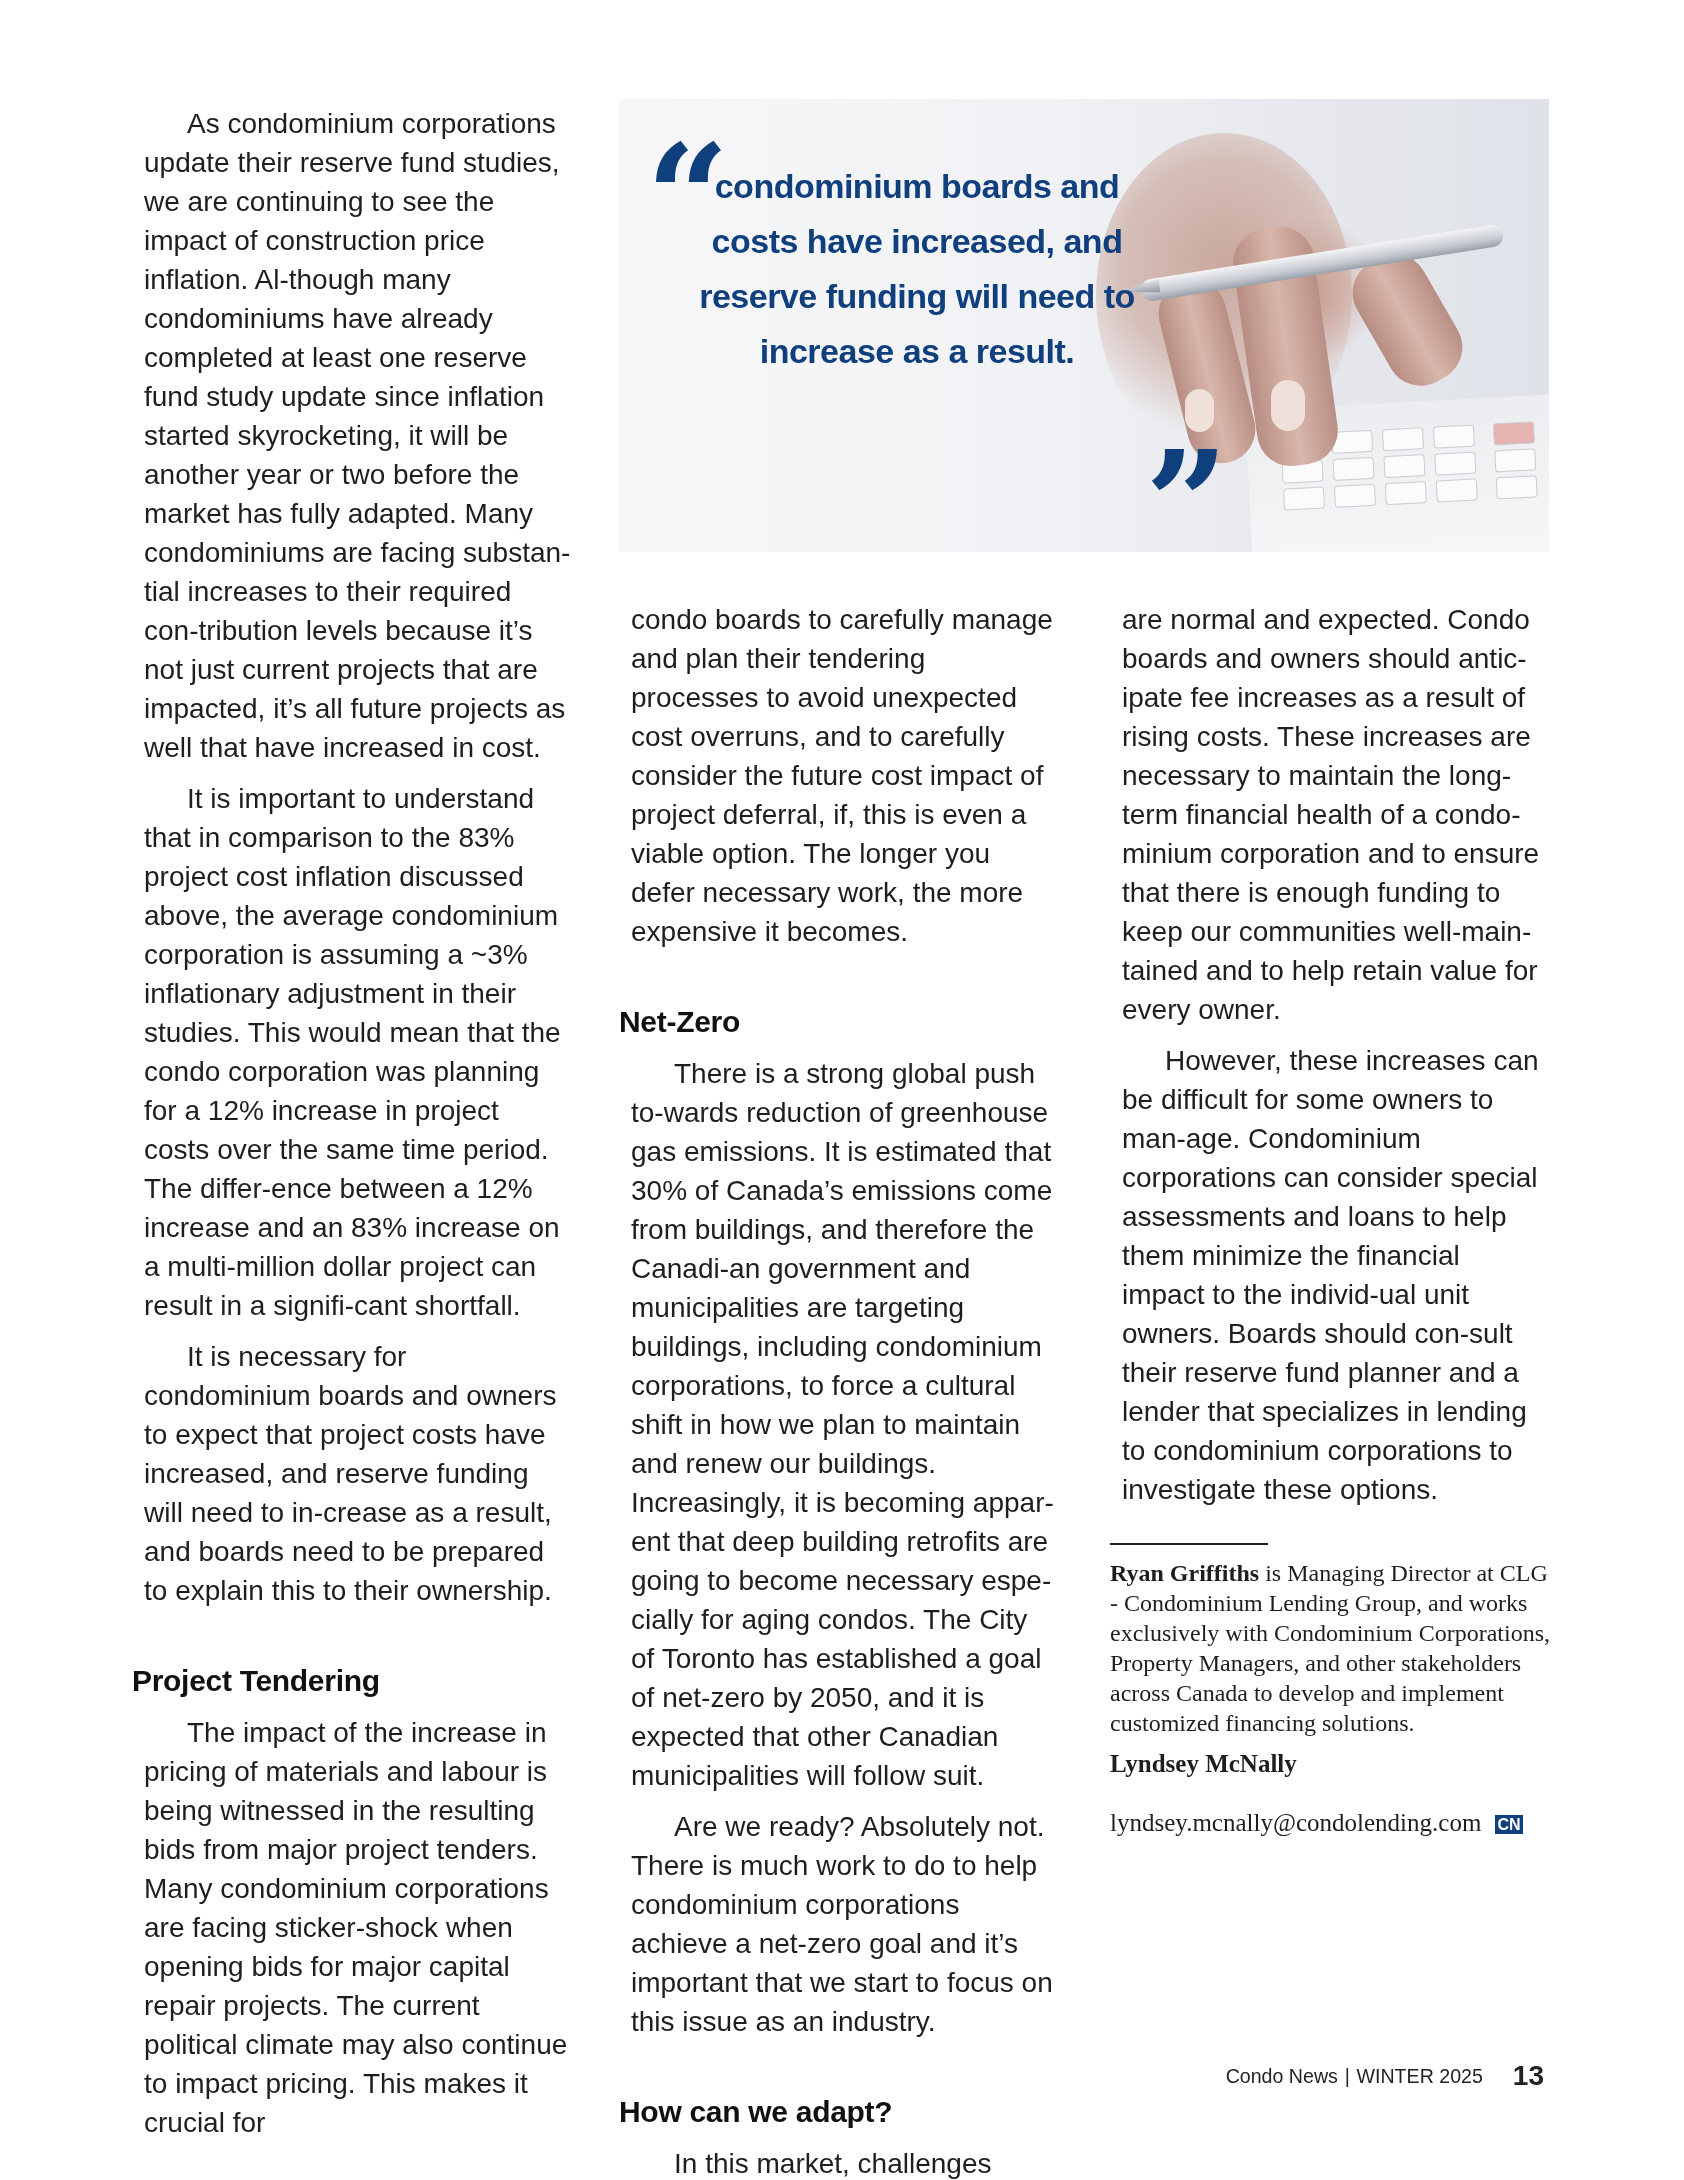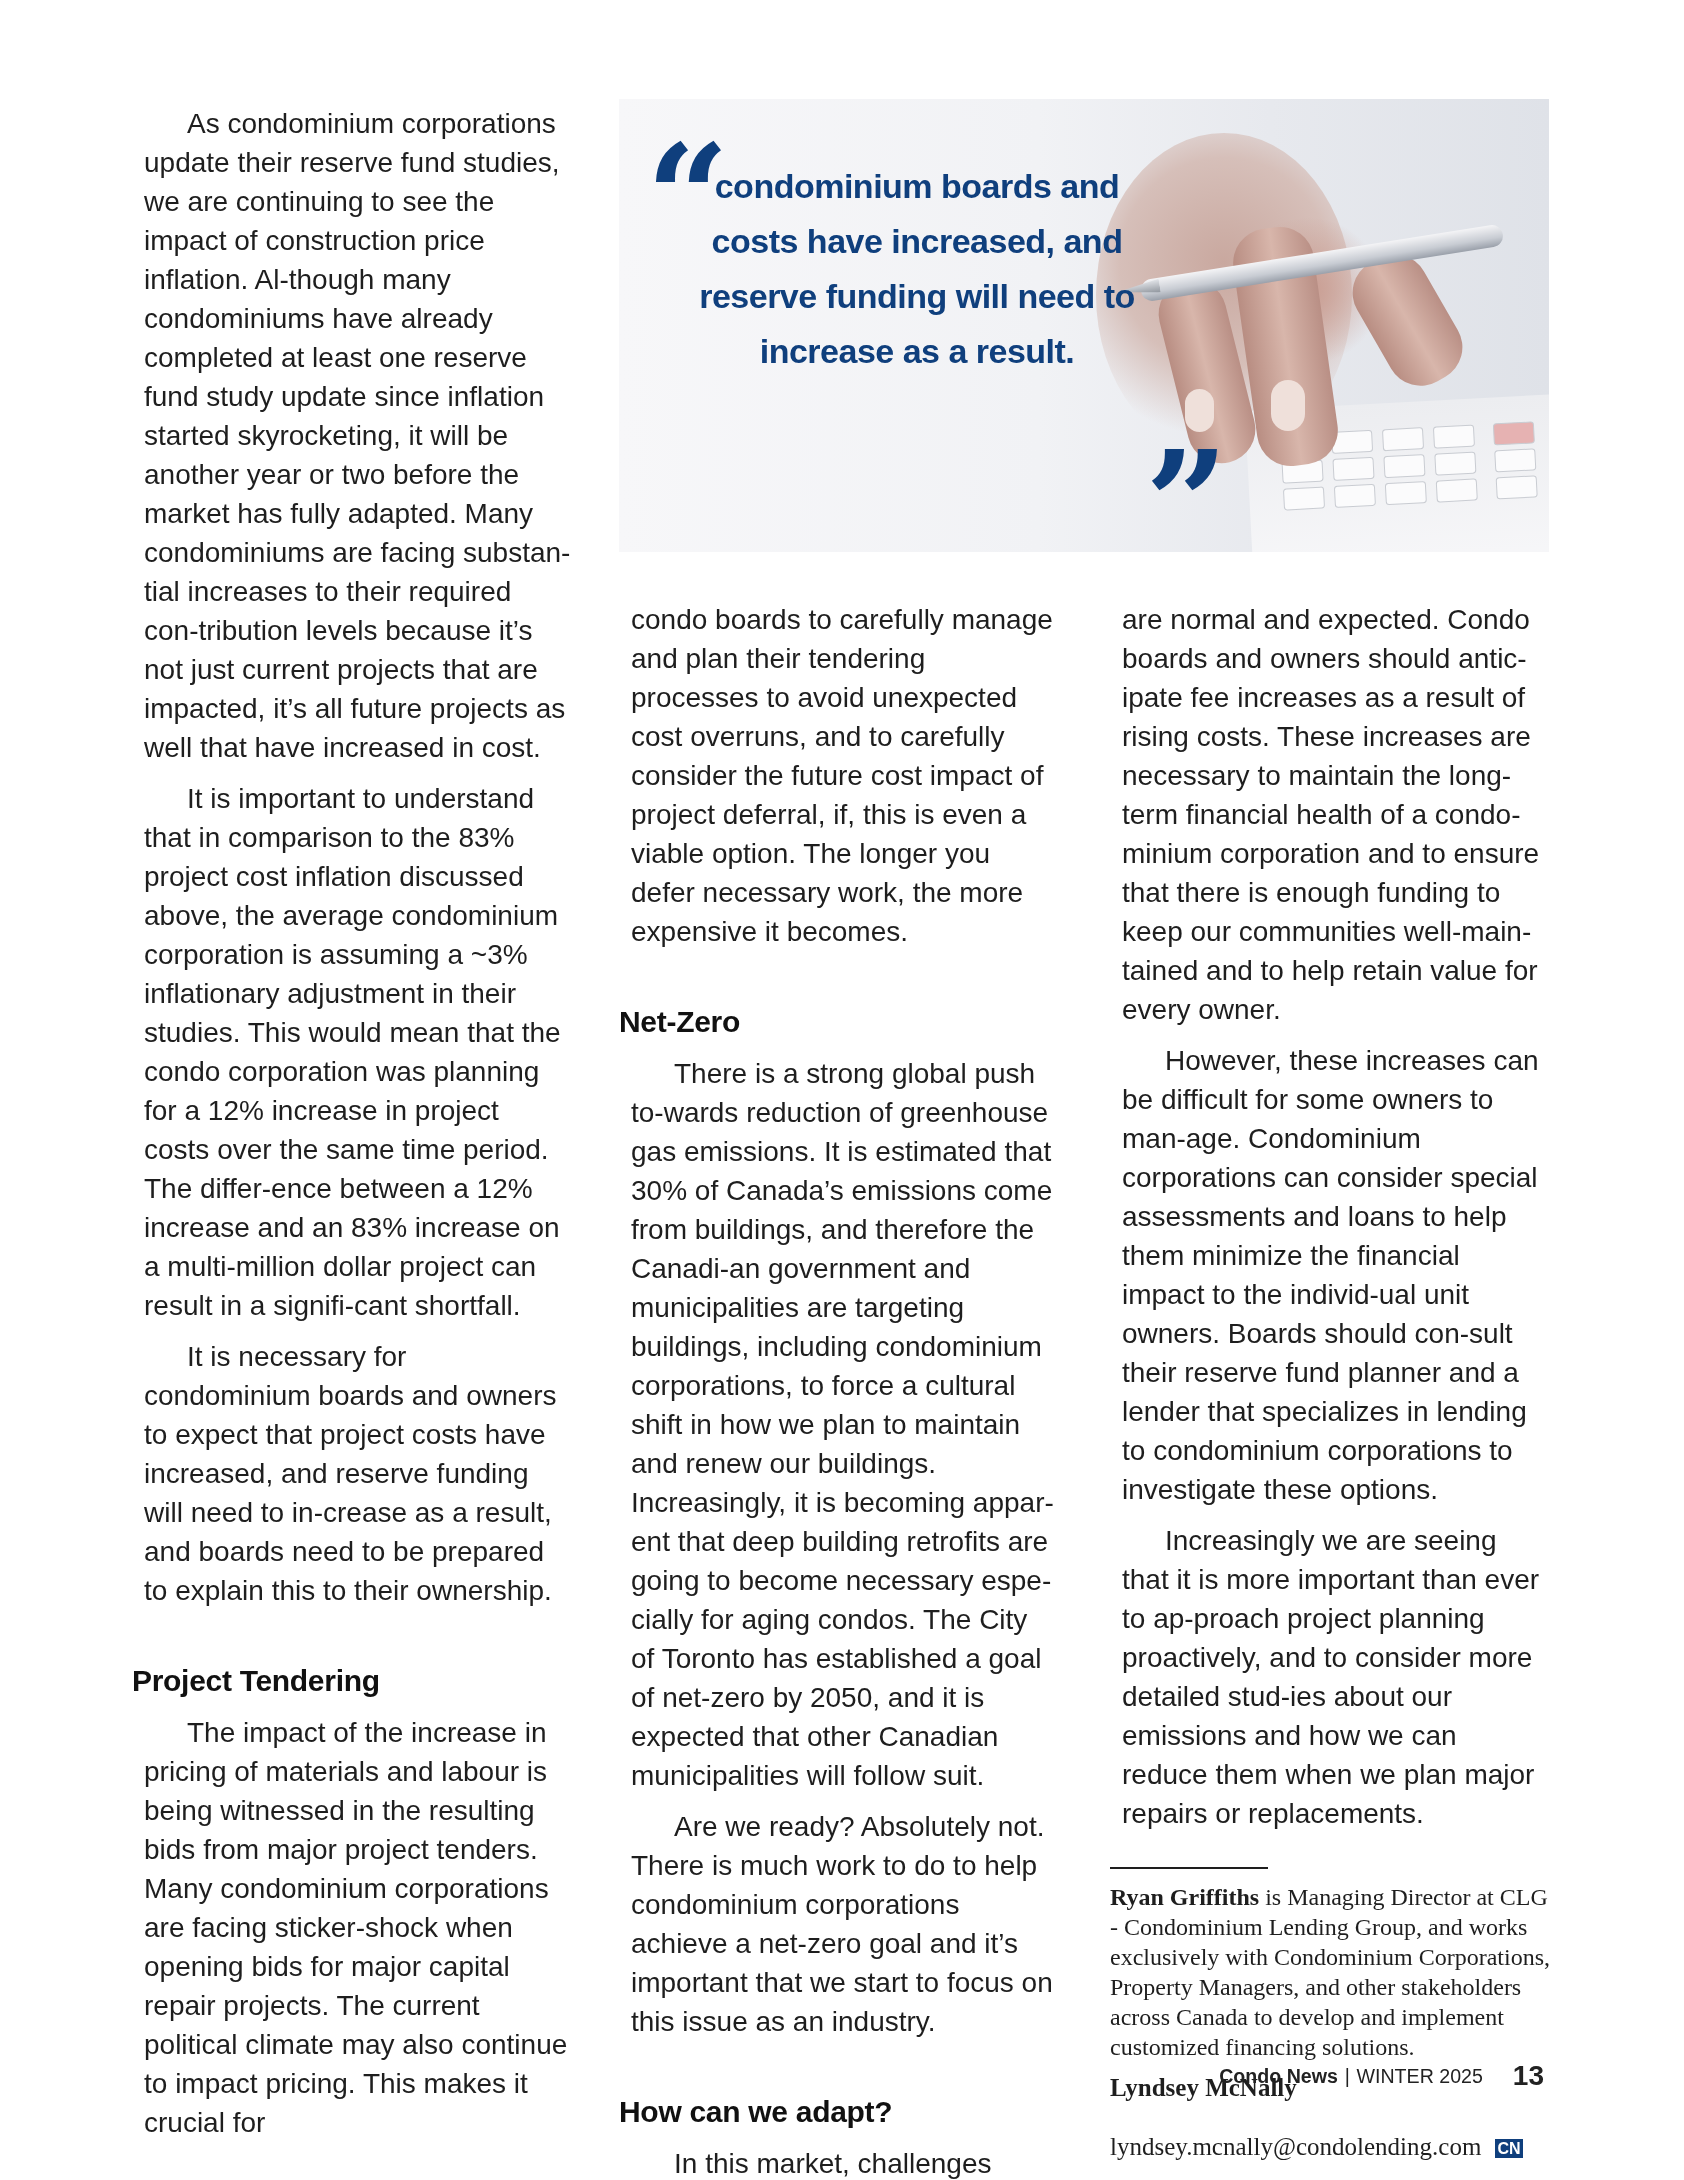--- a/index.html
+++ b/index.html
@@ -49,21 +49,21 @@
   .bio-rule { width:158px; height:1.7px; background:#1e1e1e; margin-top:34px; margin-bottom:13.6px; }
   .bio { font-family:"Liberation Serif", serif; font-size:24px; line-height:30px; color:#1e1e1e; }
   .bio b { font-weight:bold; }
   .bio-name { font-family:"Liberation Serif", serif; font-weight:bold; font-size:25px; line-height:31px; margin-top:10.2px; }
   .bio-email { font-family:"Liberation Serif", serif; font-size:25px; line-height:31px;margin-top:28px; }
   .cn-badge { display:inline-block; background:#0f3f7d; color:#fff; font-family:"Liberation Sans", sans-serif;
     font-weight:bold; font-size:16px; line-height:19px; padding:0 2.6px; margin-left:13.6px; vertical-align:1.7px; }
 
   
   #footer { position:absolute; right:141px; top:2060px; font-size:19.6px; color:#222; }
-  #footer .pub { font-weight:bold;margin-top:16px; }
+  #footer .pub { font-weight:normal;margin-top:16px; }
   #footer .sep { margin:0 6.8px; }
   #footer .pg { font-weight:bold; font-size:28px; margin-left:30px; vertical-align:-1.7px; }
 </style>
 </head>
 <body>
 
 <div id="col1" class="col">
   <p class="indent">As condominium corporations update their reserve fund studies, we are continuing to see the impact of construction price inflation. Al-though many condominiums have already completed at least one reserve fund study update since inflation started skyrocketing, it will be another year or two before the market has fully adapted. Many condominiums are facing substan-tial increases to their required con-tribution levels because it’s not just current projects that are impacted, it’s all future projects as well that have increased in cost.</p>
   <p class="indent">It is important to understand that in comparison to the 83% project cost inflation discussed above, the average condominium corporation is assuming a ~3% inflationary adjustment in their studies. This would mean that the condo corporation was planning for a 12% increase in project costs over the same time period. The differ-ence between a 12% increase and an 83% increase on a multi-million dollar project can result in a signifi-cant shortfall.</p>
   <p class="indent">It is necessary for condominium boards and owners to expect that project costs have increased, and reserve funding will need to in-crease as a result, and boards need to be prepared to explain this to their ownership.</p>
@@ -117,21 +117,20 @@
   <p class="indent">There is a strong global push to-wards reduction of greenhouse gas emissions. It is estimated that 30% of Canada’s emissions come from buildings, and therefore the Canadi-an government and municipalities are targeting buildings, including condominium corporations, to force a cultural shift in how we plan to maintain and renew our buildings. Increasingly, it is becoming appar-ent that deep building retrofits are going to become necessary espe-cially for aging condos. The City of Toronto has established a goal of net-zero by 2050, and it is expected that other Canadian municipalities will follow suit.</p>
   <p class="indent">Are we ready? Absolutely not. There is much work to do to help condominium corporations achieve a net-zero goal and it’s important that we start to focus on this issue as an industry.</p>
   <div class="gap"></div>
   <h2>How can we adapt?</h2>
   <p class="indent">In this market, challenges</p>
 </div>
 
 <div id="col3" class="col">
   <p>are normal and expected. Condo boards and owners should antic-ipate fee increases as a result of rising costs. These increases are necessary to maintain the long-term financial health of a condo-minium corporation and to ensure that there is enough funding to keep our communities well-main-tained and to help retain value for every owner.</p>
   <p class="indent">However, these increases can be difficult for some owners to man-age. Condominium corporations can consider special assessments and loans to help them minimize the financial impact to the individ-ual unit owners. Boards should con-sult their reserve fund planner and a lender that specializes in lending to condominium corporations to investigate these options.</p>
-  <p class="indent">Increasingly we are seeing that it is more important than ever to ap-proach project planning proactively, and to consider more detailed stud-ies about our emissions and how we can reduce them when we plan major repairs or replacements.</p>
 
   <div class="bio-rule"></div>
   <div class="bio"><b>Ryan Griffiths</b><span> is Managing Director at CLG - Condominium Lending Group, and works exclusively with Condominium Corporations, Property Managers, and other stakeholders across Canada to develop and implement customized financing solutions.</span></div>
   <div class="bio-name">Lyndsey McNally</div>
   <div class="bio-email"><span>lyndsey.mcnally@condolending.com</span><span class="cn-badge">CN</span></div>
 </div>
 
 <div id="footer">
   <span class="pub">Condo News</span><span class="sep">|</span><span>WINTER 2025</span><span class="pg">13</span>
 </div>

